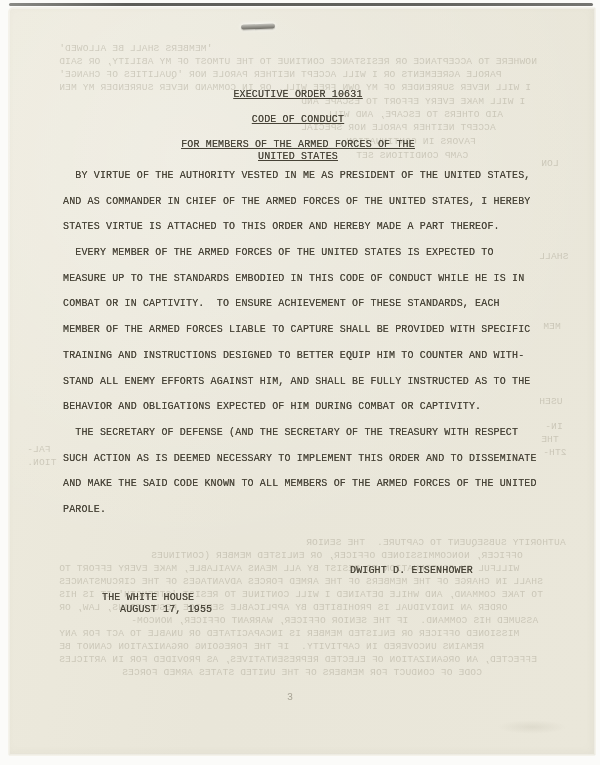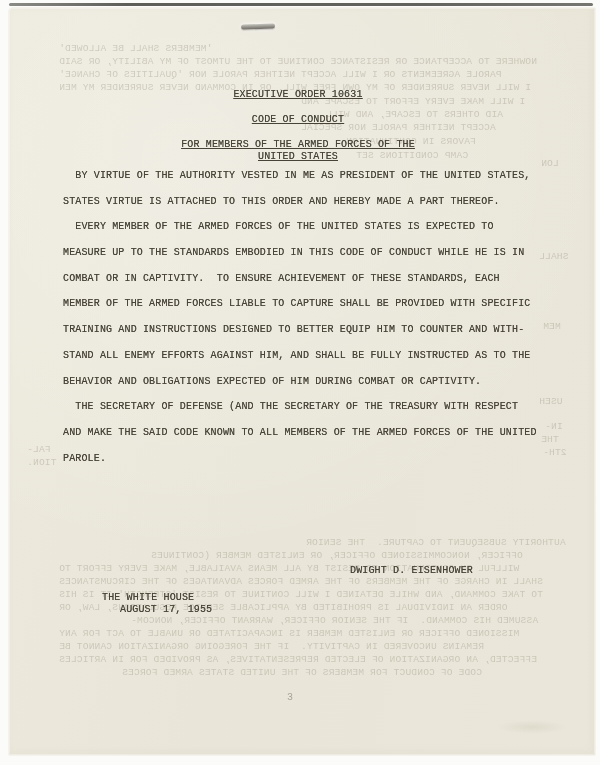--- a/index.html
+++ b/index.html
@@ -109,29 +109,31 @@
 
 <div id="headerBlock">
   <div class="hdr" style="top:0">EXECUTIVE ORDER 10631</div>
   <div class="hdr" style="top:25px">CODE OF CONDUCT</div>
   <div class="hdr" style="top:50px">FOR MEMBERS OF THE ARMED FORCES OF THE</div>
   <div class="hdr" style="top:62px">UNITED STATES</div>
 </div>
 
 <div id="bodyBlock">
     <div class="bodyline">  BY VIRTUE OF THE AUTHORITY VESTED IN ME AS PRESIDENT OF THE UNITED STATES,</div>
+    <div class="bodyline">AND AS COMMANDER IN CHIEF OF THE ARMED FORCES OF THE UNITED STATES, I HEREBY</div>
     <div class="bodyline">STATES VIRTUE IS ATTACHED TO THIS ORDER AND HEREBY MADE A PART THEREOF.</div>
     <div class="bodyline">  EVERY MEMBER OF THE ARMED FORCES OF THE UNITED STATES IS EXPECTED TO</div>
     <div class="bodyline">MEASURE UP TO THE STANDARDS EMBODIED IN THIS CODE OF CONDUCT WHILE HE IS IN</div>
     <div class="bodyline">COMBAT OR IN CAPTIVITY.  TO ENSURE ACHIEVEMENT OF THESE STANDARDS, EACH</div>
     <div class="bodyline">MEMBER OF THE ARMED FORCES LIABLE TO CAPTURE SHALL BE PROVIDED WITH SPECIFIC</div>
     <div class="bodyline">TRAINING AND INSTRUCTIONS DESIGNED TO BETTER EQUIP HIM TO COUNTER AND WITH-</div>
     <div class="bodyline">STAND ALL ENEMY EFFORTS AGAINST HIM, AND SHALL BE FULLY INSTRUCTED AS TO THE</div>
     <div class="bodyline">BEHAVIOR AND OBLIGATIONS EXPECTED OF HIM DURING COMBAT OR CAPTIVITY.</div>
     <div class="bodyline">  THE SECRETARY OF DEFENSE (AND THE SECRETARY OF THE TREASURY WITH RESPECT</div>
+    <div class="bodyline">SUCH ACTION AS IS DEEMED NECESSARY TO IMPLEMENT THIS ORDER AND TO DISSEMINATE</div>
     <div class="bodyline">AND MAKE THE SAID CODE KNOWN TO ALL MEMBERS OF THE ARMED FORCES OF THE UNITED</div>
     <div class="bodyline">PAROLE.</div>
   </div>
 
 <div class="ink" id="signature">DWIGHT D. EISENHOWER</div>
 <div class="ink" id="place">THE WHITE HOUSE</div>
 <div class="ink" id="date">AUGUST 17, 1955</div>
 <div class="ink" id="pagenum">3</div>
 
 </body></html>

